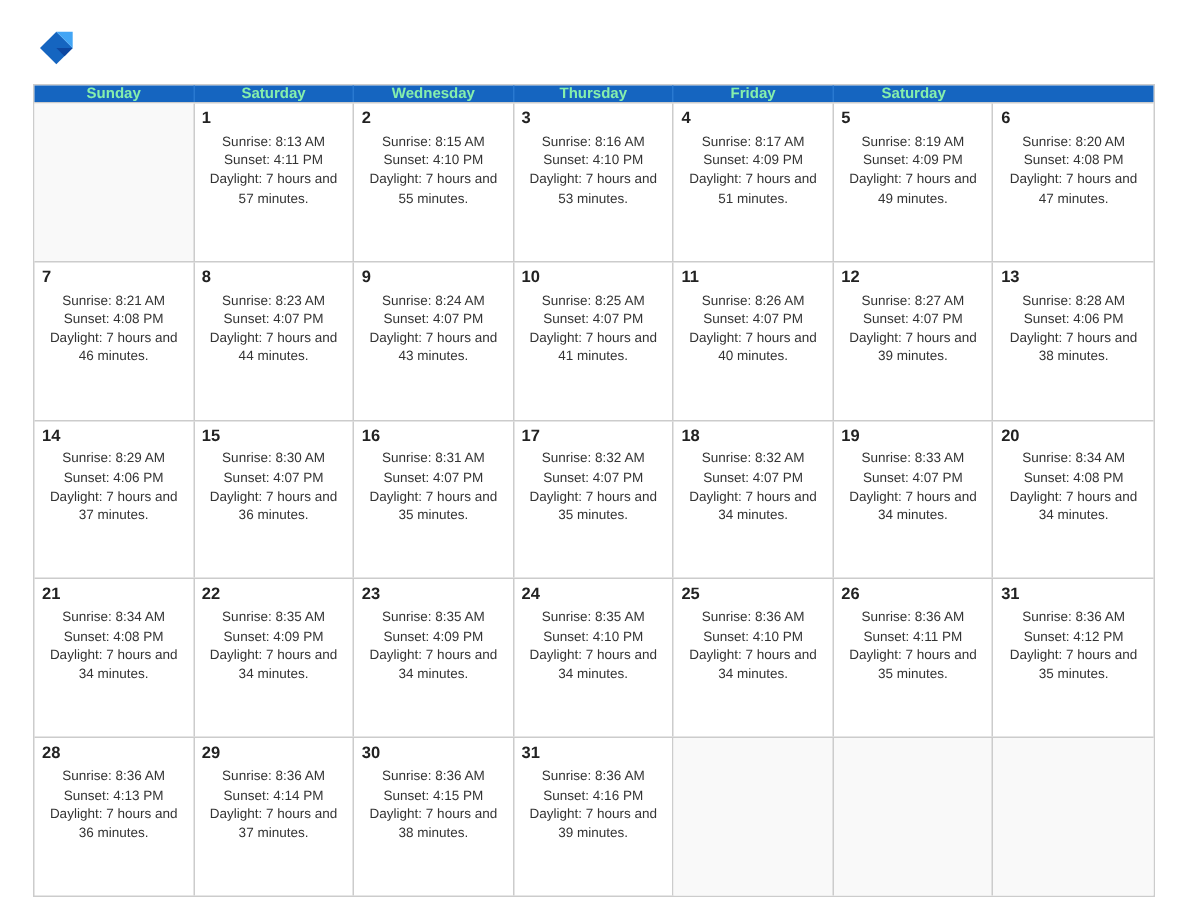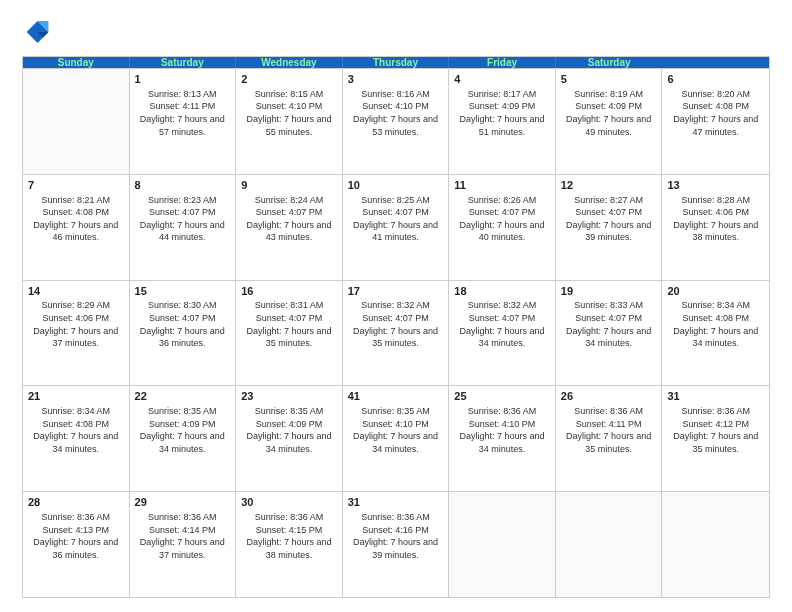--- a/index.html
+++ b/index.html
@@ -234,21 +234,21 @@
           </div>
           <div class="cal-cell">
             <span class="day-num">22</span>
             <div class="cell-text">Sunrise: 8:35 AM<br>Sunset: 4:09 PM<br>Daylight: 7 hours and 34 minutes.</div>
           </div>
           <div class="cal-cell">
             <span class="day-num">23</span>
             <div class="cell-text">Sunrise: 8:35 AM<br>Sunset: 4:09 PM<br>Daylight: 7 hours and 34 minutes.</div>
           </div>
           <div class="cal-cell">
-            <span class="day-num">41</span>
+            <span class="day-num">24</span>
             <div class="cell-text">Sunrise: 8:35 AM<br>Sunset: 4:10 PM<br>Daylight: 7 hours and 34 minutes.</div>
           </div>
           <div class="cal-cell">
             <span class="day-num">25</span>
             <div class="cell-text">Sunrise: 8:36 AM<br>Sunset: 4:10 PM<br>Daylight: 7 hours and 34 minutes.</div>
           </div>
           <div class="cal-cell">
             <span class="day-num">26</span>
             <div class="cell-text">Sunrise: 8:36 AM<br>Sunset: 4:11 PM<br>Daylight: 7 hours and 35 minutes.</div>
           </div>

